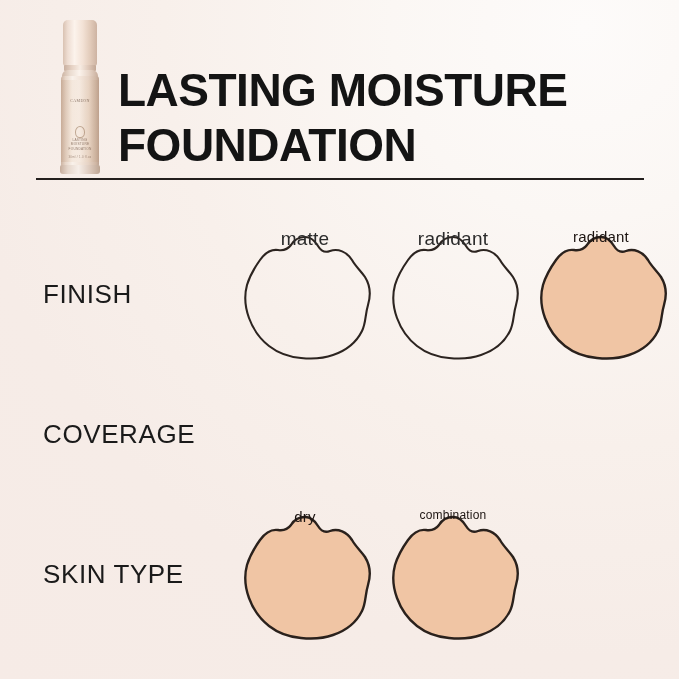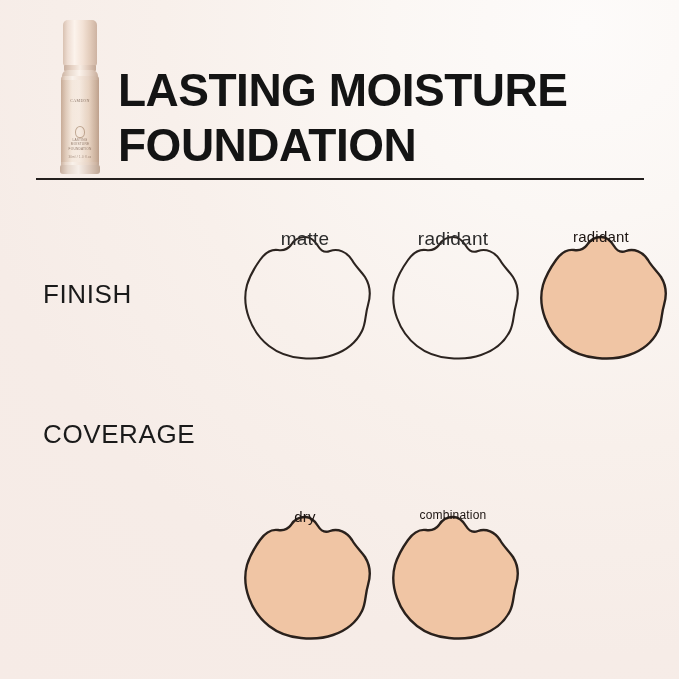--- a/index.html
+++ b/index.html
@@ -296,20 +296,21 @@
       </div>
 
     </div>
   </div>
 
   <div class="row" id="row-coverage">
     <div class="row-label">COVERAGE</div>
   </div>
 
   <div class="row" id="row-skintype">
+    <div class="row-label">SKIN TYPE</div>
     <div class="options">
 
       <div class="blob filled">
         <svg viewBox="0 0 140 132" preserveAspectRatio="none">
           <path class="blob-path" d="M70,9 C76,9 80,13 83,18 C86,23 90,25 95,23 C103,20 112,24 117,32 C121,39 126,43 130,49 C135,57 136,67 133,77 C130,87 131,95 127,103 C121,115 110,123 98,127 C87,131 76,131 66,130 C54,129 43,125 34,118 C25,111 18,101 14,90 C10,79 9,68 12,57 C15,47 20,39 25,32 C30,25 36,21 43,22 C49,23 53,21 56,17 C59,12 64,9 70,9 Z"></path>
         </svg>
         <span class="blob-label">dry</span>
       </div>
 
 

